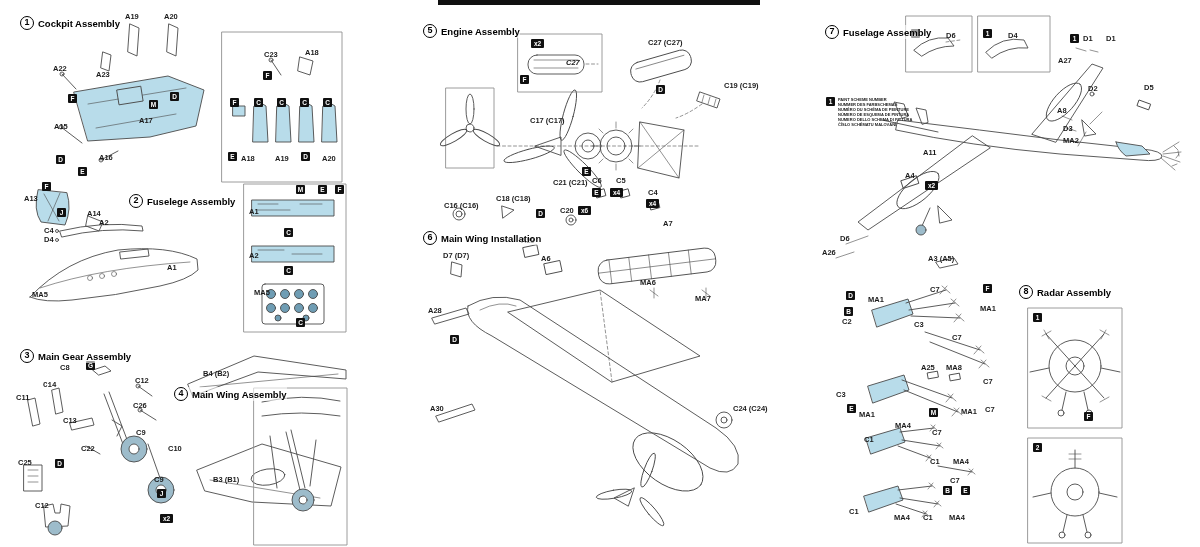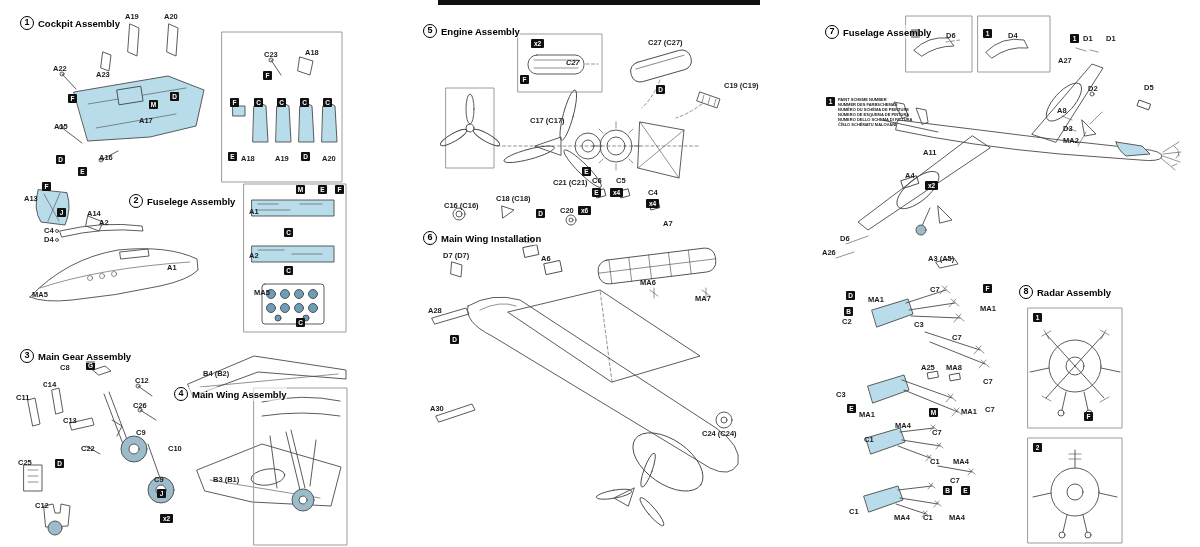--- a/index.html
+++ b/index.html
@@ -417,21 +417,21 @@
       <span class="lbl qty" style="left: 646px; top: 199px;">x4</span>
       <span class="lbl part" style="left: 521px; top: 237px;">A29</span>
       <span class="lbl part" style="left: 541px; top: 255px;">A6</span>
       <span class="lbl part" style="left: 663px; top: 220px;">A7</span>
       <span class="lbl part" style="left: 443px; top: 252px;">D7 (D7)</span>
       <span class="lbl part" style="left: 640px; top: 279px;">MA6</span>
       <span class="lbl part" style="left: 695px; top: 295px;">MA7</span>
       <span class="lbl part" style="left: 428px; top: 307px;">A28</span>
       <span class="lbl sym" style="left: 450px; top: 335px;">D</span>
       <span class="lbl part" style="left: 430px; top: 405px;">A30</span>
-      <span class="lbl part" style="left: 702px; top: 405px; margin-top: 25px;">C24 (C24)</span>
+      <span class="lbl part" style="left: 733px; top: 405px;">C24 (C24)</span>
       <span class="lbl var" style="left: 911px; top: 29px;">2</span>
       <span class="lbl part" style="left: 946px; top: 32px;">D6</span>
       <span class="lbl var" style="left: 983px; top: 29px;">1</span>
       <span class="lbl part" style="left: 1008px; top: 32px;">D4</span>
       <span class="lbl var" style="left: 1070px; top: 34px;">1</span>
       <span class="lbl part" style="left: 1083px; top: 35px;">D1</span>
       <span class="lbl part" style="left: 1106px; top: 35px;">D1</span>
       <span class="lbl part" style="left: 1058px; top: 57px;">A27</span>
       <span class="lbl part" style="left: 1088px; top: 85px;">D2</span>
       <span class="lbl part" style="left: 1144px; top: 84px;">D5</span>

